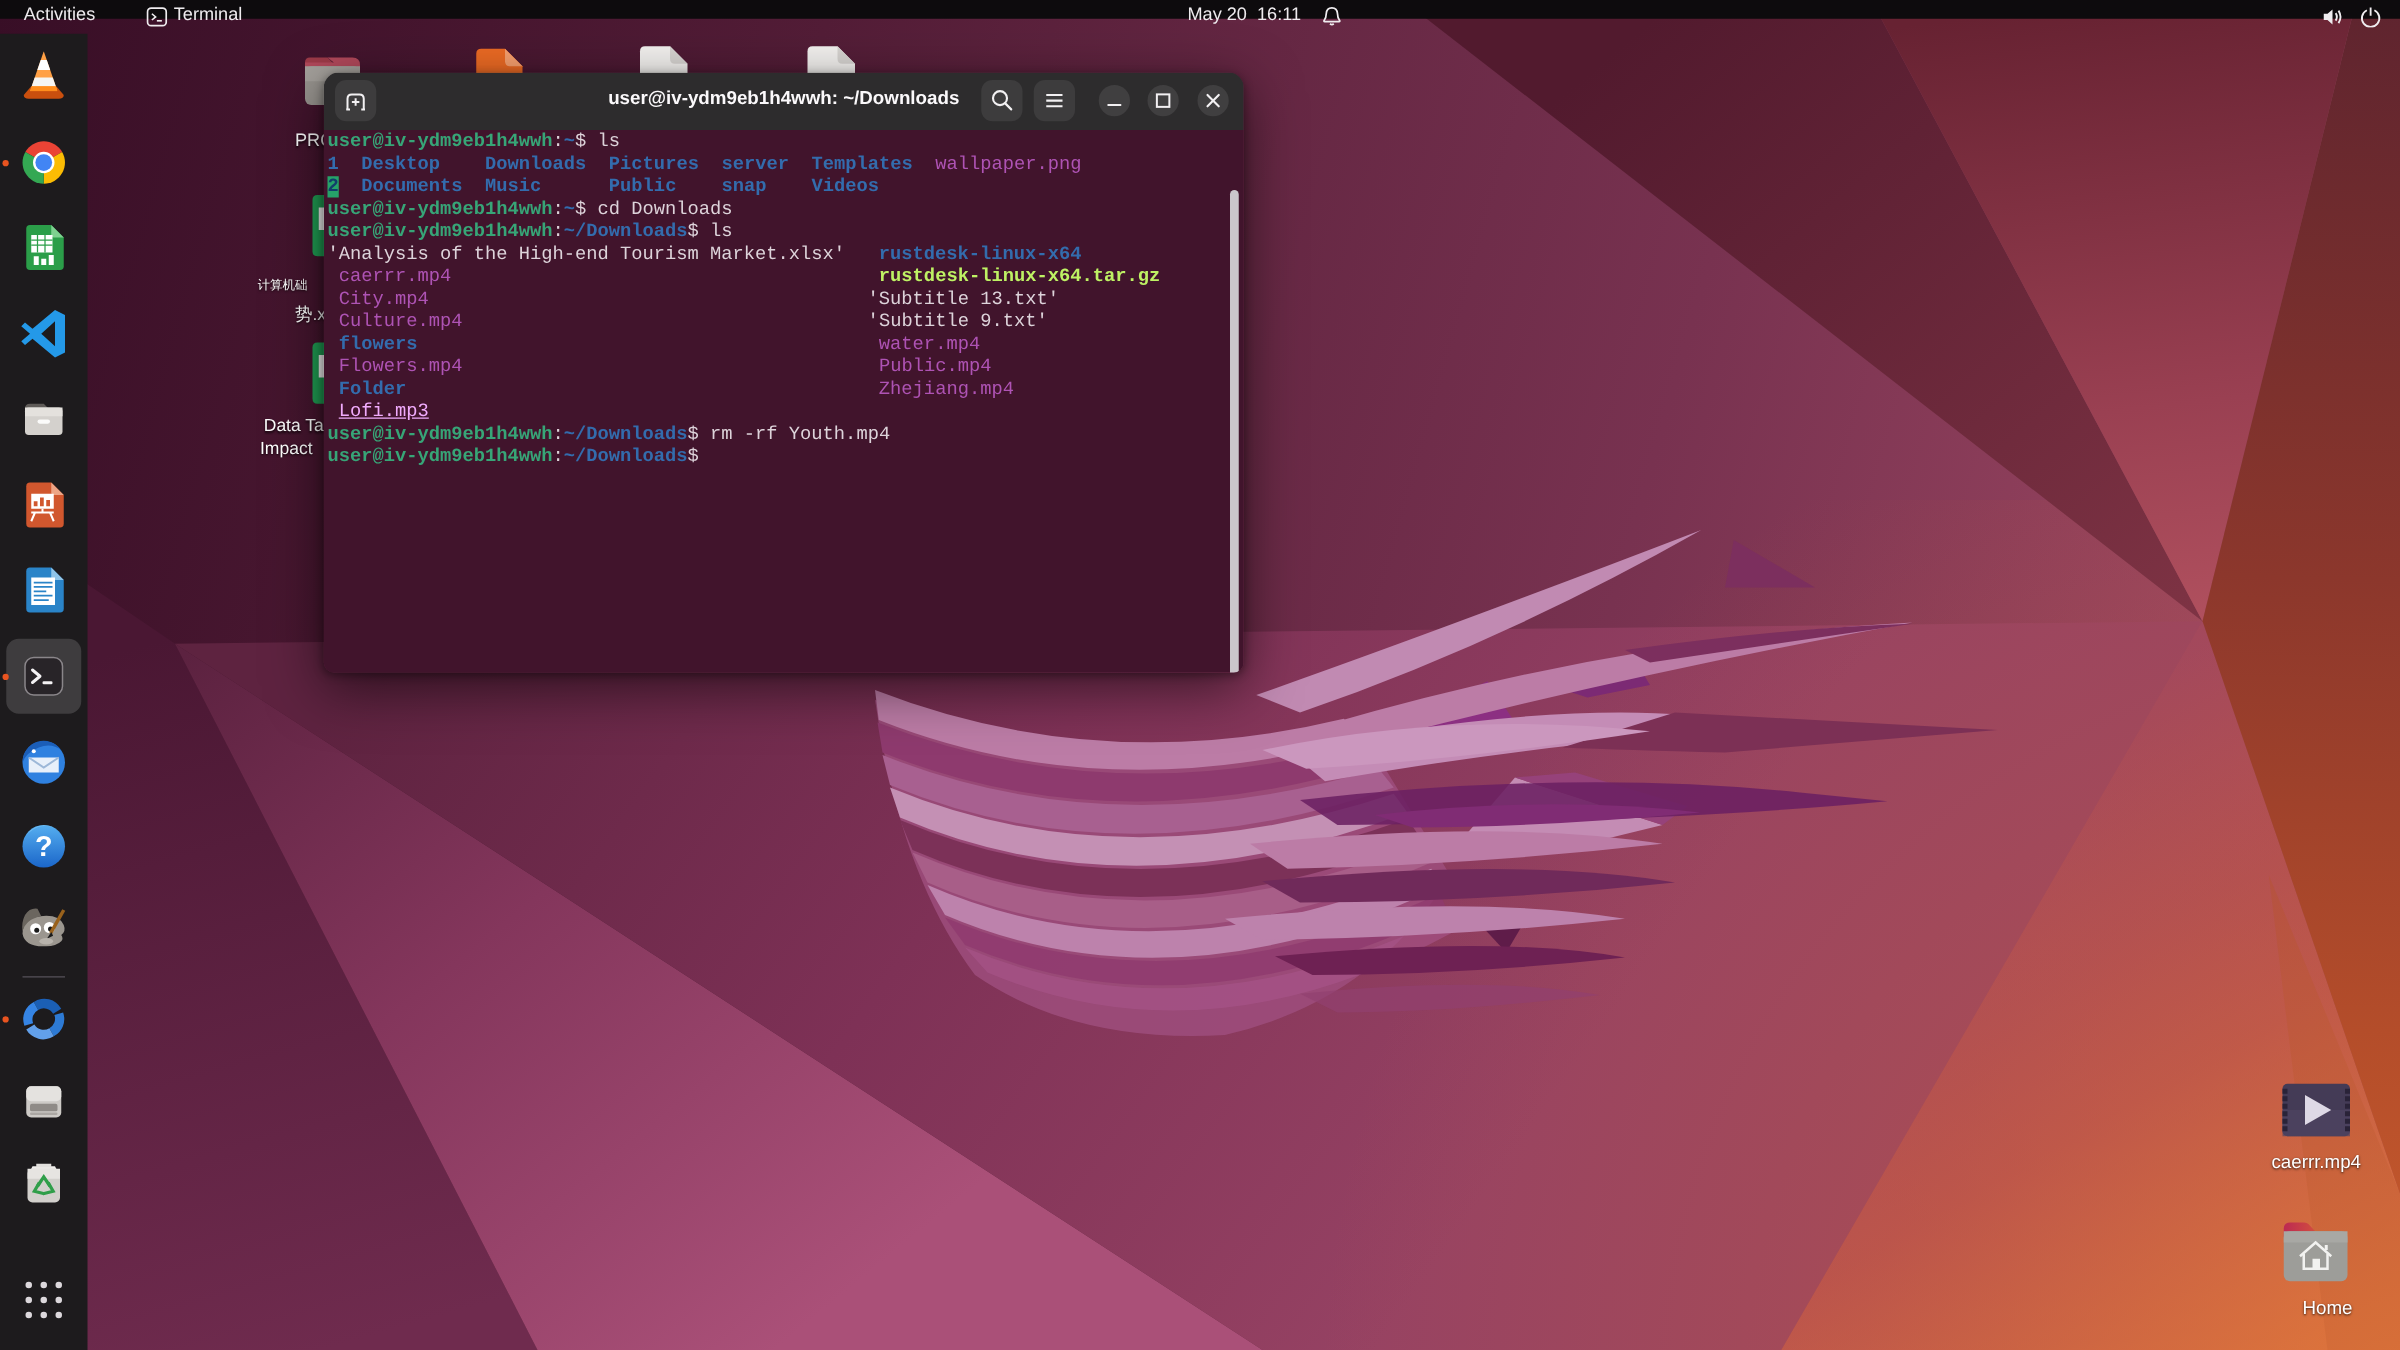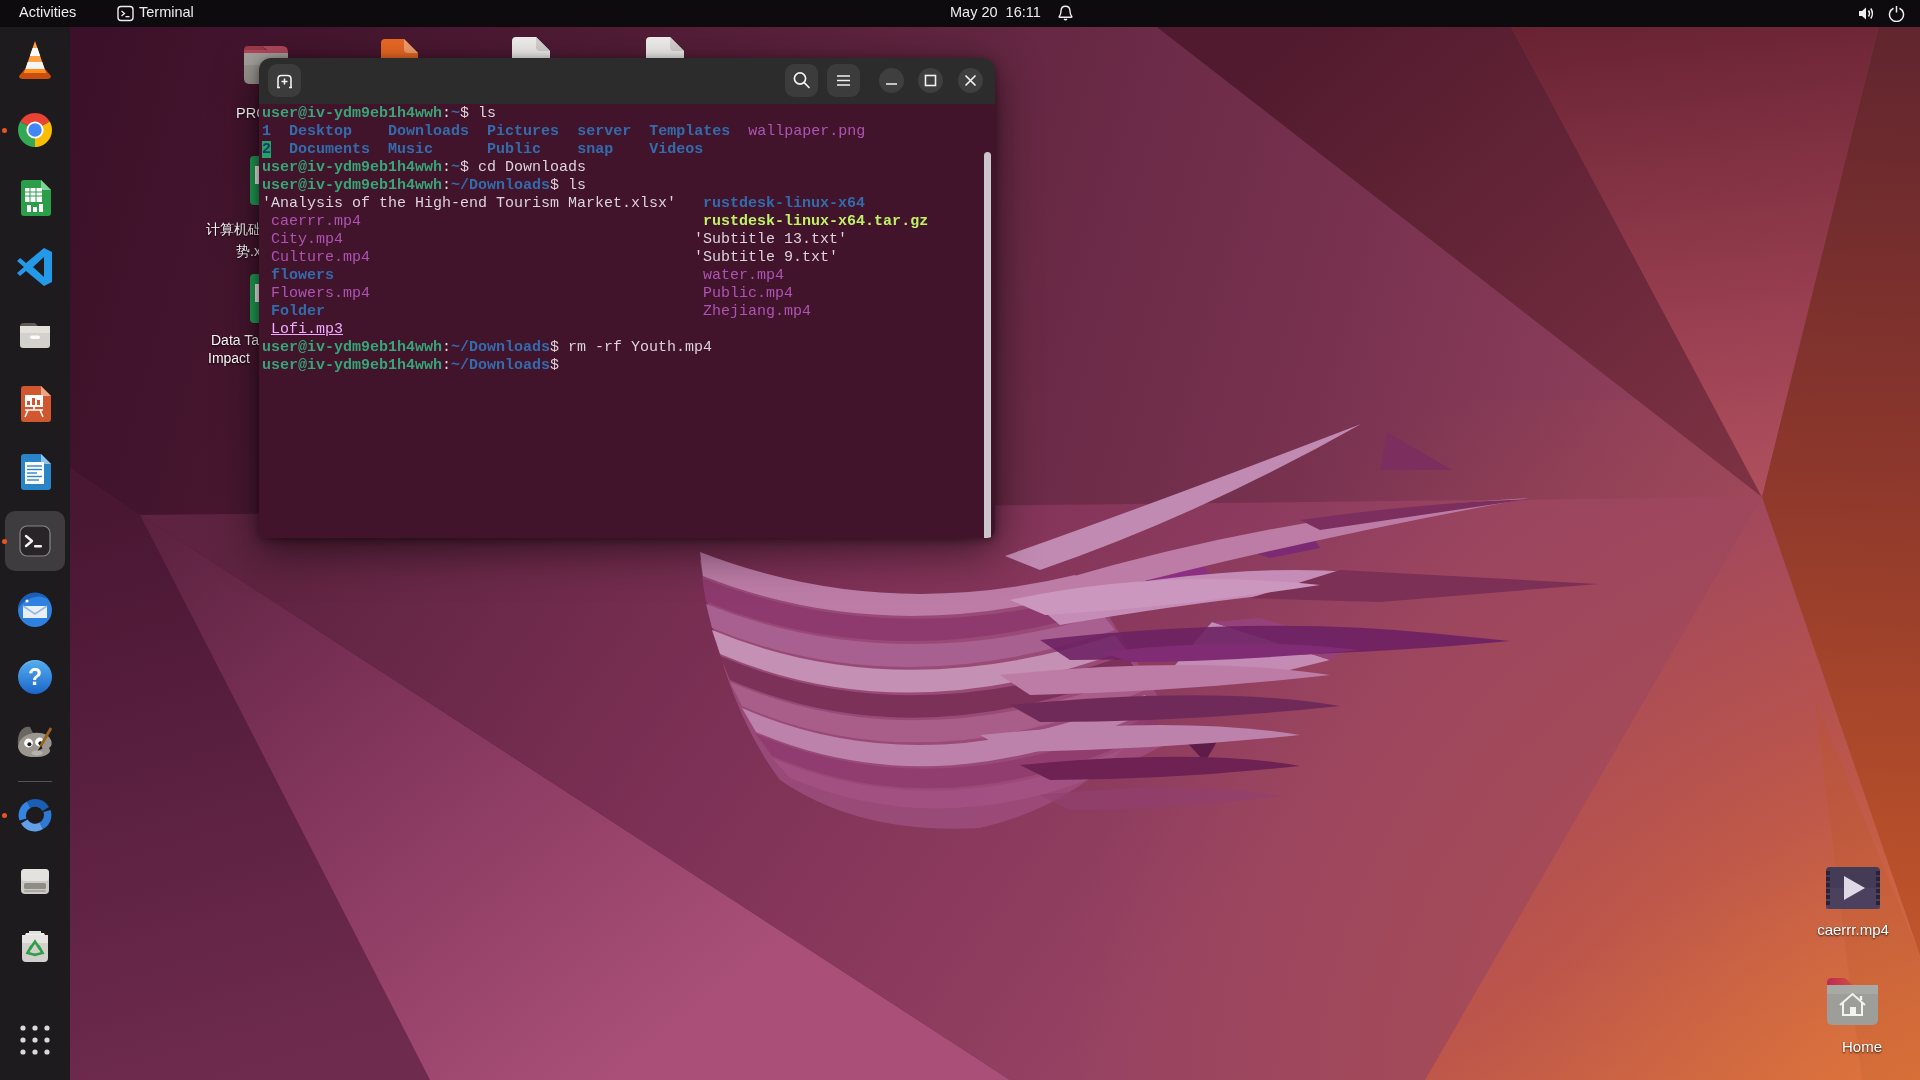--- a/index.html
+++ b/index.html
@@ -1,19 +1,19 @@
 <!DOCTYPE html>
 <html><head>
 <meta charset="utf-8">
 <style>
   html,body{margin:0;padding:0;width:1920px;height:1080px;overflow:hidden;background:#000;}
   #screen{position:absolute;inset:0;width:1920px;height:1080px;font-family:"Liberation Sans",sans-serif;overflow:hidden;}
   #wall{position:absolute;left:0;top:0;width:1920px;height:1080px;}
   
-  #topbar{position:absolute;left:0;top:0;width:1920px;height:27px;background:#0d0b0d;color:#eeebee;font-size:14.5px;}
+  #topbar{position:absolute;left:0;top:0;width:1920px;height:15px;background:#0d0b0d;color:#eeebee;font-size:14.5px;}
   #topbar .act{position:absolute;left:19px;top:4px;}
   #topbar .appico{position:absolute;left:117px;top:5px;}
   #topbar .appname{position:absolute;left:139px;top:4px;}
   #topbar .clock{position:absolute;left:950px;top:4px;}
   #topbar .bell{position:absolute;left:1057px;top:4px;}
   #topbar .vol{position:absolute;left:1857px;top:5px;}
   #topbar .pow{position:absolute;left:1888px;top:5px;}
   
   #dock{position:absolute;left:0;top:27px;width:70px;height:1053px;background:#1d1b1d;}
   .dicon{position:absolute;left:13px;width:44px;height:44px;}
@@ -160,21 +160,21 @@
     <svg style="position:absolute;left:243px;top:152px;" width="54" height="57" viewBox="0 0 54 57">
       <path d="M7 8 Q7 4 11 4 H33 L47 18 V49 Q47 53 43 53 H11 Q7 53 7 49 Z" fill="#21a356"></path>
       <path d="M33 4 L47 18 H37 Q33 18 33 14 Z" fill="#8fd8ae"></path>
       <rect x="12" y="14" width="22" height="18" fill="#fff"></rect>
     </svg>
     <svg style="position:absolute;left:243px;top:270px;" width="54" height="57" viewBox="0 0 54 57">
       <path d="M7 8 Q7 4 11 4 H33 L47 18 V49 Q47 53 43 53 H11 Q7 53 7 49 Z" fill="#21a356"></path>
       <path d="M33 4 L47 18 H37 Q33 18 33 14 Z" fill="#8fd8ae"></path>
       <rect x="12" y="14" width="22" height="18" fill="#fff"></rect>
     </svg>
-    <div class="lbl" style="left:206px;top:221px;font-size:14px;width:53px;overflow:hidden;">计算机础</div>
+    <div class="lbl" style="left:206px;top:221px;font-size:10px;width:53px;overflow:hidden;">计算机础</div>
     <div class="lbl" style="left:236px;top:243px;font-size:14px;width:23px;overflow:hidden;">势.x</div>
     <div class="lbl" style="left:211px;top:332px;font-size:14px;width:48px;overflow:hidden;">Data Ta</div>
     <div class="lbl" style="left:208px;top:350px;font-size:14px;width:46px;overflow:hidden;">Impact</div>
 
     <svg style="position:absolute;left:1824px;top:865px;" width="58" height="46" viewBox="0 0 58 46">
       <rect x="2" y="2" width="54" height="42" rx="4" fill="#443b56"></rect>
       <rect x="2" y="23" width="54" height="21" fill="#4e4463" opacity="0.7"></rect>
       <g fill="#2a2338">
         <rect x="2" y="6" width="4" height="4"></rect>
           <rect x="2" y="12" width="4" height="4"></rect>
@@ -226,20 +226,21 @@
  <span class="m">Culture.mp4</span>                                    'Subtitle 9.txt'
  <span class="b">flowers</span>                                         <span class="m">water.mp4</span>
  <span class="m">Flowers.mp4</span>                                     <span class="m">Public.mp4</span>
  <span class="b">Folder</span>                                          <span class="m">Zhejiang.mp4</span>
  <span class="c">Lofi.mp3</span>
 <span class="g">user@iv-ydm9eb1h4wwh</span>:<span class="b">~/Downloads</span>$ rm -rf Youth.mp4
 <span class="g">user@iv-ydm9eb1h4wwh</span>:<span class="b">~/Downloads</span>$ </pre>
       <div id="tscroll"></div>
     </div>
     <div id="tbar">
+      <div class="ttl">user@iv-ydm9eb1h4wwh: ~/Downloads</div>
       <div class="tbtn" style="left:9px;">
         <svg width="33" height="33" viewBox="0 0 33 33">
           <path d="M10 23.5 V15 Q10 11.5 13.5 11.5 H19.5 Q23 11.5 23 15 V23.5" fill="none" stroke="#f2f0f2" stroke-width="1.6"></path>
           <path d="M16.5 14.5 V20.5 M13.5 17.5 H19.5" stroke="#f2f0f2" stroke-width="1.6"></path>
           <path d="M9 23.5 H12 M21 23.5 H24" stroke="#f2f0f2" stroke-width="1.6"></path>
         </svg>
       </div>
       <div class="tbtn" style="left:526px;">
         <svg width="33" height="33" viewBox="0 0 33 33">
           <circle cx="15" cy="14.5" r="5.6" fill="none" stroke="#f2f0f2" stroke-width="1.7"></circle>

